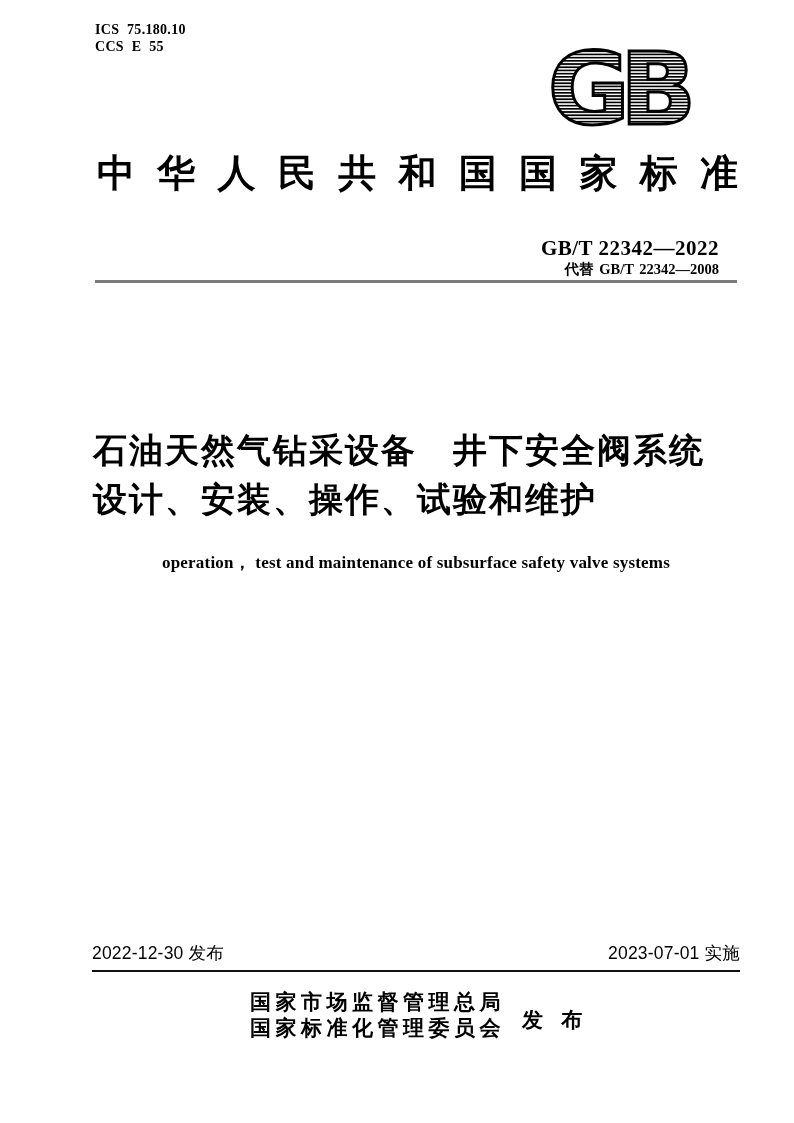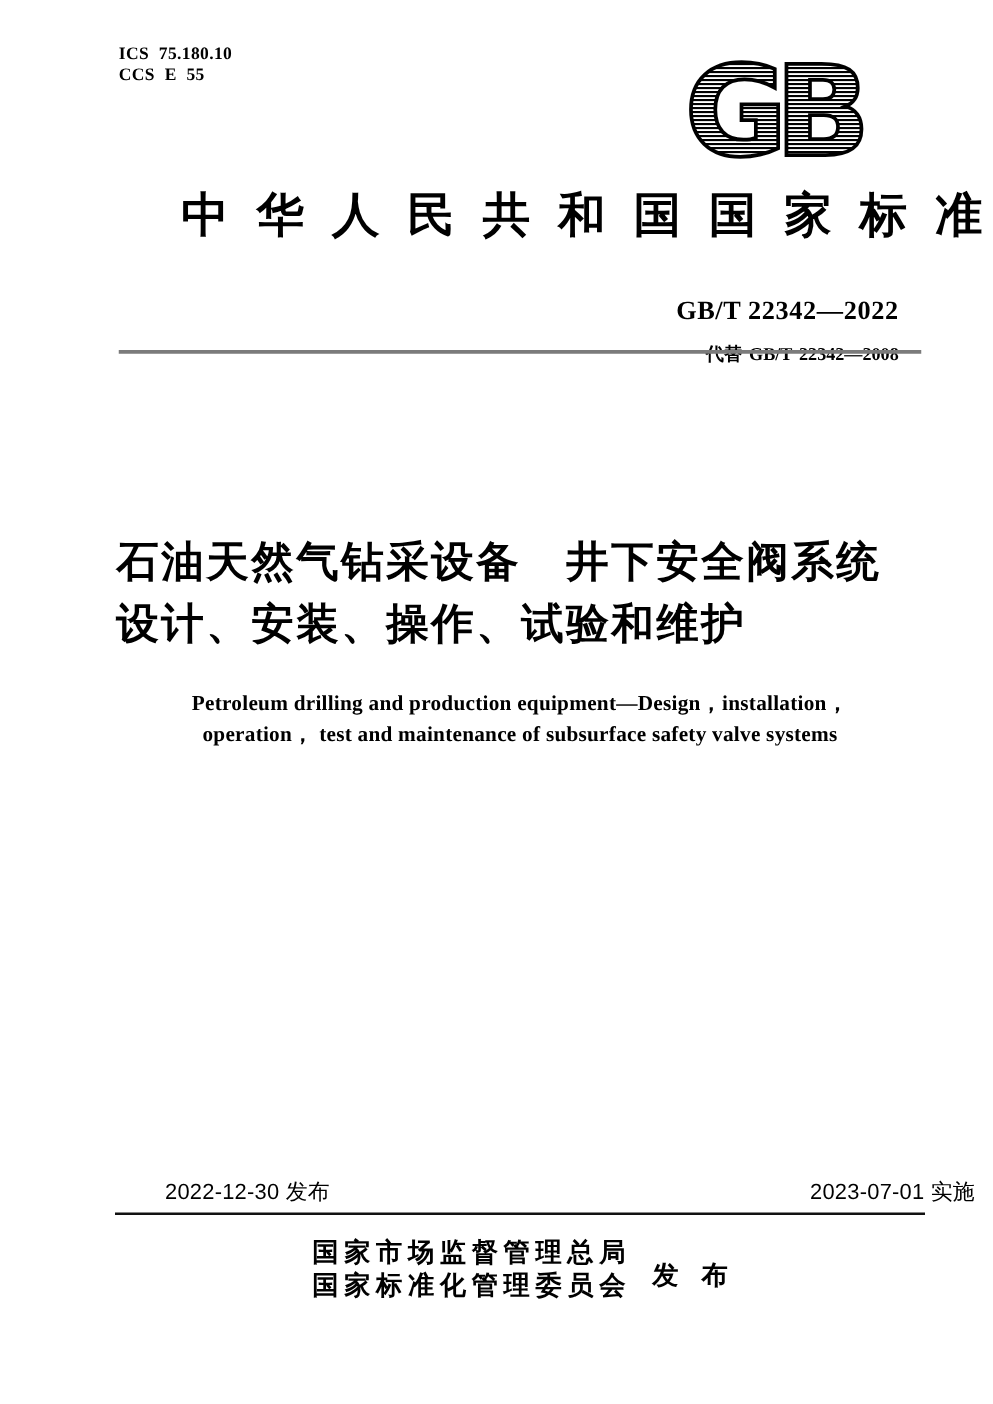--- a/index.html
+++ b/index.html
@@ -3,56 +3,56 @@
 <meta charset="utf-8">
 <style>
   * { margin:0; padding:0; box-sizing:border-box; }
   html,body { background:#ffffff; }
   body { width:794px; height:1123px; position:relative; overflow:hidden;
          font-family:"Liberation Serif", serif; color:#000; }
 
   .page { position:absolute; inset:0; background:#fff; }
 
   
-  .ics-block { position:absolute; left:95px; top:35px;
+  .ics-block { position:absolute; left:95px; top:21px;
                font-weight:bold; font-size:14px; line-height:17px;
                word-spacing:4px; letter-spacing:0.3px; }
 
   
   .gb-logo { position:absolute; left:539px; top:44px; width:156px; height:86px; }
 
   
   .standard-name { position:absolute; left:97px; width:641px; top:152px;
                    font-size:38px; font-weight:bold; line-height:1.15;
                    white-space:nowrap;
-                   text-align:justify; text-align-last:justify; text-justify:inter-character;margin-left:48px; }
+                   text-align:justify; text-align-last:justify; text-justify:inter-character; }
 
   
   .number-block { position:absolute; right:75px; top:236px; text-align:right; }
   .std-number   { font-size:21px; font-weight:bold; line-height:24px; letter-spacing:0.5px; }
-  .std-replaces { font-size:14.5px; font-weight:bold; line-height:18px; margin-top:15px; word-spacing:2px;text-align:right; }
+  .std-replaces { font-size:14.5px; font-weight:bold; line-height:18px; margin-top:0; word-spacing:2px;text-align:right; }
 
   .rule-top { position:absolute; left:95px; top:280px; width:642px; height:3px; background:#7b7b7b; }
 
   
   .title-zh { position:absolute; left:93px; right:55px; top:426px;
               font-family:"Liberation Sans", sans-serif;
               font-size:34px; font-weight:bold; line-height:49px;
               letter-spacing:2px; text-align:left; }
 
   
   .title-en { position:absolute; left:70px; right:32px; top:550px;
               font-size:17px; font-weight:bold; line-height:25px;
               text-align:center; letter-spacing:0.2px; }
 
   
   .date-row { position:absolute; left:92px; top:942px; width:648px;
               display:flex; justify-content:space-between;
               font-family:"Liberation Sans", sans-serif;
-              font-size:17.5px; line-height:22px; letter-spacing:0.2px;margin-left:40px; }
+              font-size:17.5px; line-height:22px; letter-spacing:0.2px; }
 
   .rule-bottom { position:absolute; left:92px; top:970px; width:648px; height:2px; background:#111; }
 
   
   .publisher-row { position:absolute; left:92px; top:989px; width:648px;
                    display:flex; justify-content:center; align-items:center; gap:17px; }
   .issuer { font-size:21px; font-weight:bold; line-height:26px; letter-spacing:4.5px; }
   .publish-label { font-size:21px; font-weight:bold; white-space:pre;
                    word-spacing:13px; margin-top:10px; }
 </style>
@@ -84,21 +84,20 @@
   </div>
 
   <div class="rule-top"></div>
 
   <div class="title-zh">
     <div>石油天然气钻采设备　井下安全阀系统</div>
     <div>设计、安装、操作、试验和维护</div>
   </div>
 
   <div class="title-en">
-    <div>Petroleum drilling and production equipment—Design，installation，</div>
     <div>operation， test and maintenance of subsurface safety valve systems</div>
   </div>
 
   <div class="date-row">
     <span>2022-12-30 发布</span>
     <span>2023-07-01 实施</span>
   </div>
 
   <div class="rule-bottom"></div>
 

